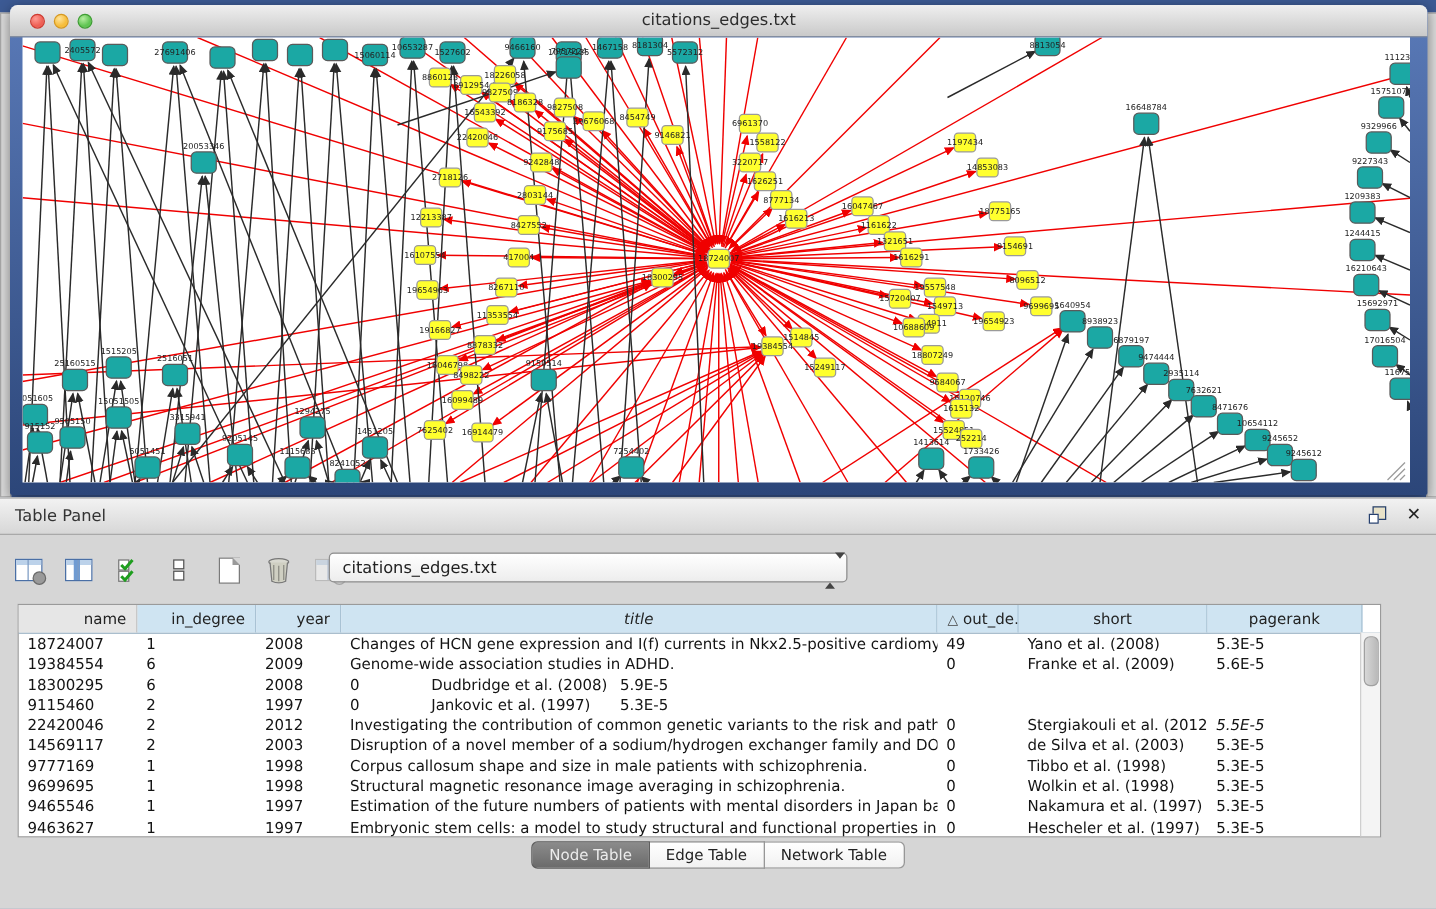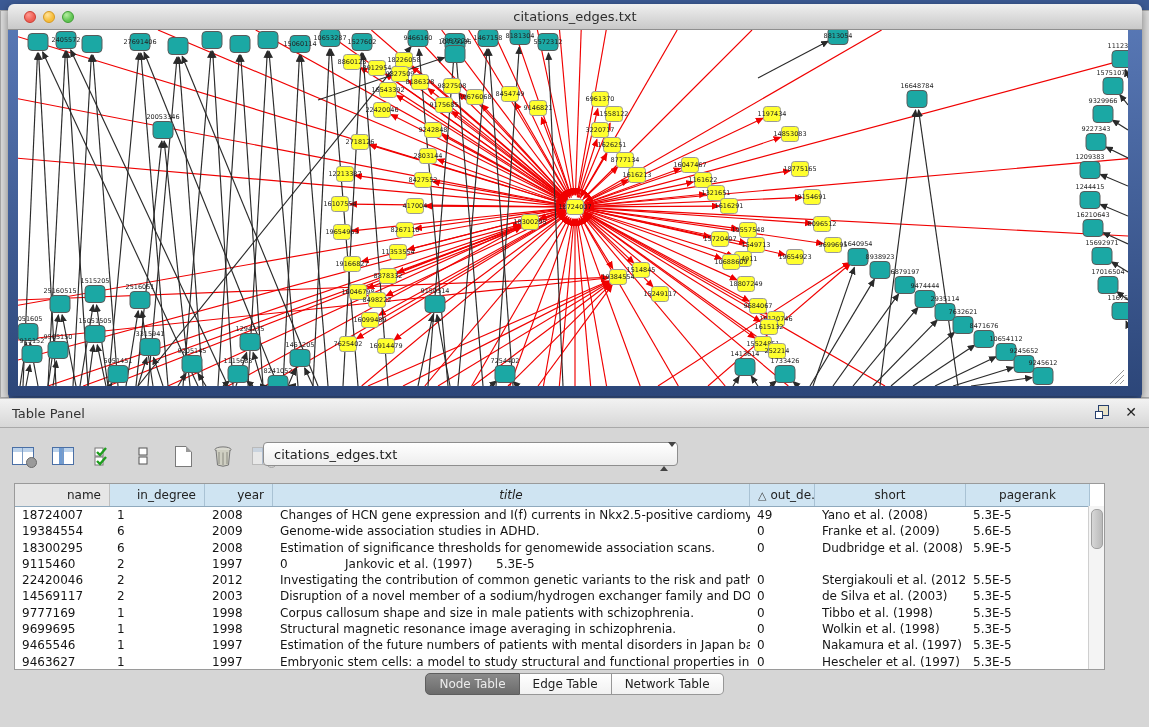--- a/index.html
+++ b/index.html
@@ -645,41 +645,40 @@
           <div class="g-cell" style="width: 68px;">2009</div>
           <div class="g-cell" style="width: 477px;">Genome-wide association studies in ADHD.</div>
           <div class="g-cell" style="width: 65px;">0</div>
           <div class="g-cell" style="width: 151px;">Franke et al. (2009)</div>
           <div class="g-cell" style="width: 124px;">5.6E-5</div>
         </div>
         <div class="g-row">
           <div class="g-cell" style="width: 95px;">18300295</div>
           <div class="g-cell" style="width: 95px;">6</div>
           <div class="g-cell" style="width: 68px;">2008</div>
-          <div class="g-cell" style="width: 477px;">Estimation of significance thresholds for genomewide association scans.</div>
           <div class="g-cell" style="width: 65px;">0</div>
           <div class="g-cell" style="width: 151px;">Dudbridge et al. (2008)</div>
           <div class="g-cell" style="width: 124px;">5.9E-5</div>
         </div>
         <div class="g-row">
           <div class="g-cell" style="width: 95px;">9115460</div>
           <div class="g-cell" style="width: 95px;">2</div>
           <div class="g-cell" style="width: 68px;">1997</div>
           <div class="g-cell" style="width: 65px;">0</div>
           <div class="g-cell" style="width: 151px;">Jankovic et al. (1997)</div>
           <div class="g-cell" style="width: 124px;">5.3E-5</div>
         </div>
         <div class="g-row">
           <div class="g-cell" style="width: 95px;">22420046</div>
           <div class="g-cell" style="width: 95px;">2</div>
           <div class="g-cell" style="width: 68px;">2012</div>
           <div class="g-cell" style="width: 477px;">Investigating the contribution of common genetic variants to the risk and pathogen…</div>
           <div class="g-cell" style="width: 65px;">0</div>
           <div class="g-cell" style="width: 151px;">Stergiakouli et al. (2012)</div>
-          <div class="g-cell" style="width: 124px;">5.5E-5</div>
+          <div class="g-cell" style="width: 124px; font-style: italic;">5.5E-5</div>
         </div>
         <div class="g-row">
           <div class="g-cell" style="width: 95px;">14569117</div>
           <div class="g-cell" style="width: 95px;">2</div>
           <div class="g-cell" style="width: 68px;">2003</div>
           <div class="g-cell" style="width: 477px;">Disruption of a novel member of a sodium/hydrogen exchanger family and DOCK…</div>
           <div class="g-cell" style="width: 65px;">0</div>
           <div class="g-cell" style="width: 151px;">de Silva et al. (2003)</div>
           <div class="g-cell" style="width: 124px;">5.3E-5</div>
         </div>

